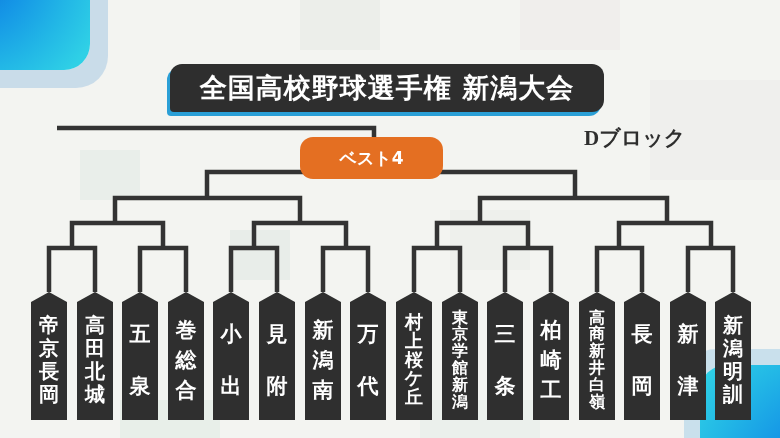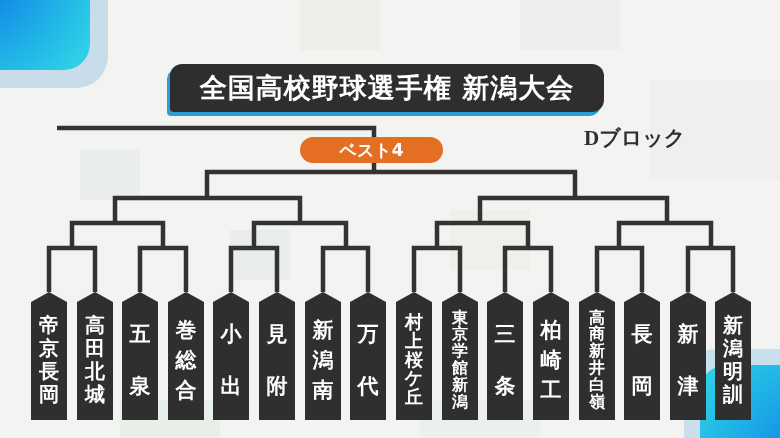--- a/index.html
+++ b/index.html
@@ -31,21 +31,21 @@
     box-shadow: -3px 4px 0 0 #2a9fd6;
     font-weight:bold; font-size:27px; letter-spacing:1px;
     display:flex; align-items:center; justify-content:center;
     z-index:3;
   }
   .block-label {
     position:absolute; left:584px; top:124px;
     font-weight:bold; font-size:21px; color:#2e2e2e; z-index:3;font-family:Liberation Serif, serif;
   }
   .badge {
-    position:absolute; left:300px; top:137px; width:143px; height:26px;
+    position:absolute; left:300px; top:137px; width:143px; height:42px;
     background:#e46f22; color:#fff; border-radius:13px;
     font-weight:bold; font-size:17px;
     display:flex; align-items:center; justify-content:center;
     z-index:4;
   }
   svg.bracket { position:absolute; left:0; top:0; z-index:2; }
   .tag {
     position:absolute; top:292px; width:36px; height:128px;
     background:#2f2f2f; color:#fff; z-index:3;
     clip-path: polygon(50% 0, 100% 10px, 100% 100%, 0 100%, 0 10px);

